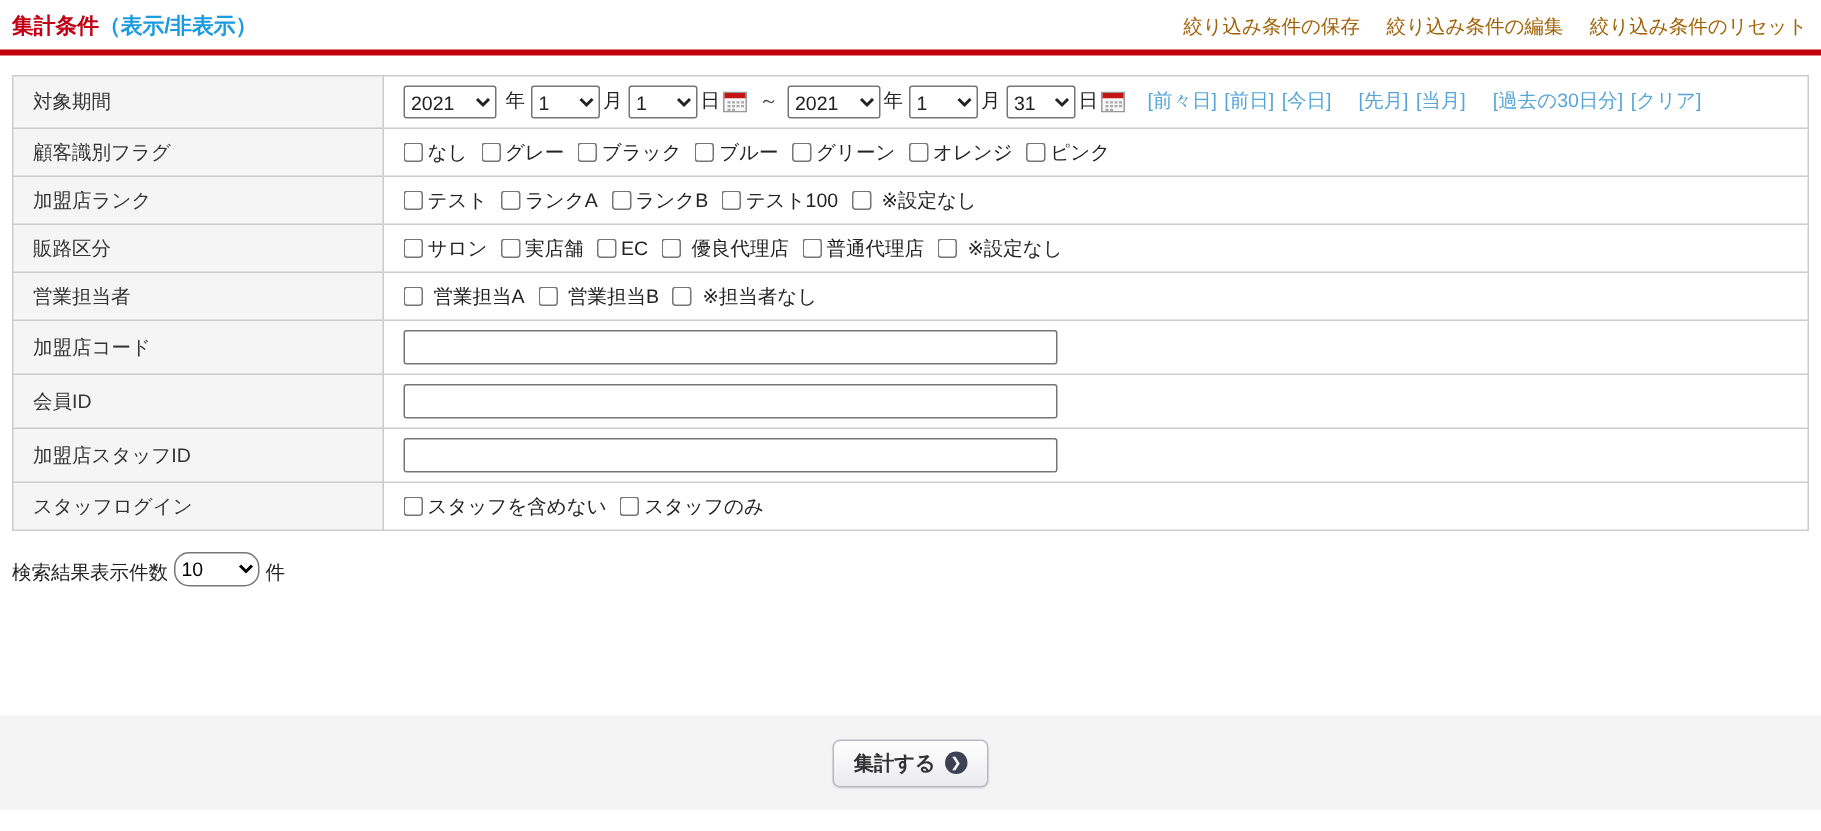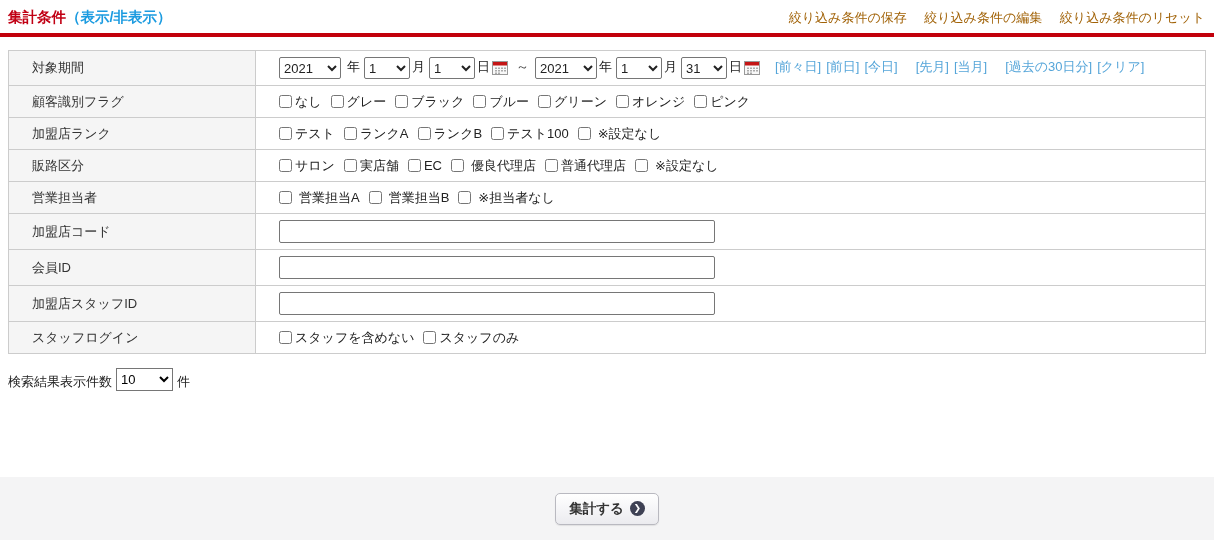--- a/index.html
+++ b/index.html
@@ -27,21 +27,21 @@
     margin: 13px 8px 0 8px;
     width: 1198px;
     border-collapse: collapse;
     table-layout: fixed;
   }
   table.filters th, table.filters td {
     border: 1px solid #ccc;
     font-weight: normal;
     text-align: left;
     vertical-align: middle;
-    padding: 6px 23px;
+    padding: 6px 13px;
   }
   table.filters th {
     background: #f5f5f5;
     width: 247px;
     color: #333;
   }
   table.filters td { background: #fff; }
   tr.row { height: 32px; }
   tr.row-input { height: 36px; }
   tr.row-period { height: 35px; }
@@ -76,21 +76,21 @@
     font-size: 13px; padding: 0 4px;
   }
 
   
   .result-count {
     margin: 14px 0 0 8px;
     display: flex; align-items: flex-end;
   }
   .result-count select {
     height: 23px; width: 57px; font-size: 13px;
-    border: 1px solid #767676; border-radius: 0; background: #fff;
+    border: 1px solid #767676; border-radius: 10px; background: #fff;
     margin: 0 4px;
   }
 
   
   .footer-band {
     position: absolute; left: 0; right: 0; top: 477px; height: 63px;
     background: #f4f4f5;
     display: flex; align-items: center; justify-content: center;
   }
   .submit-btn {

